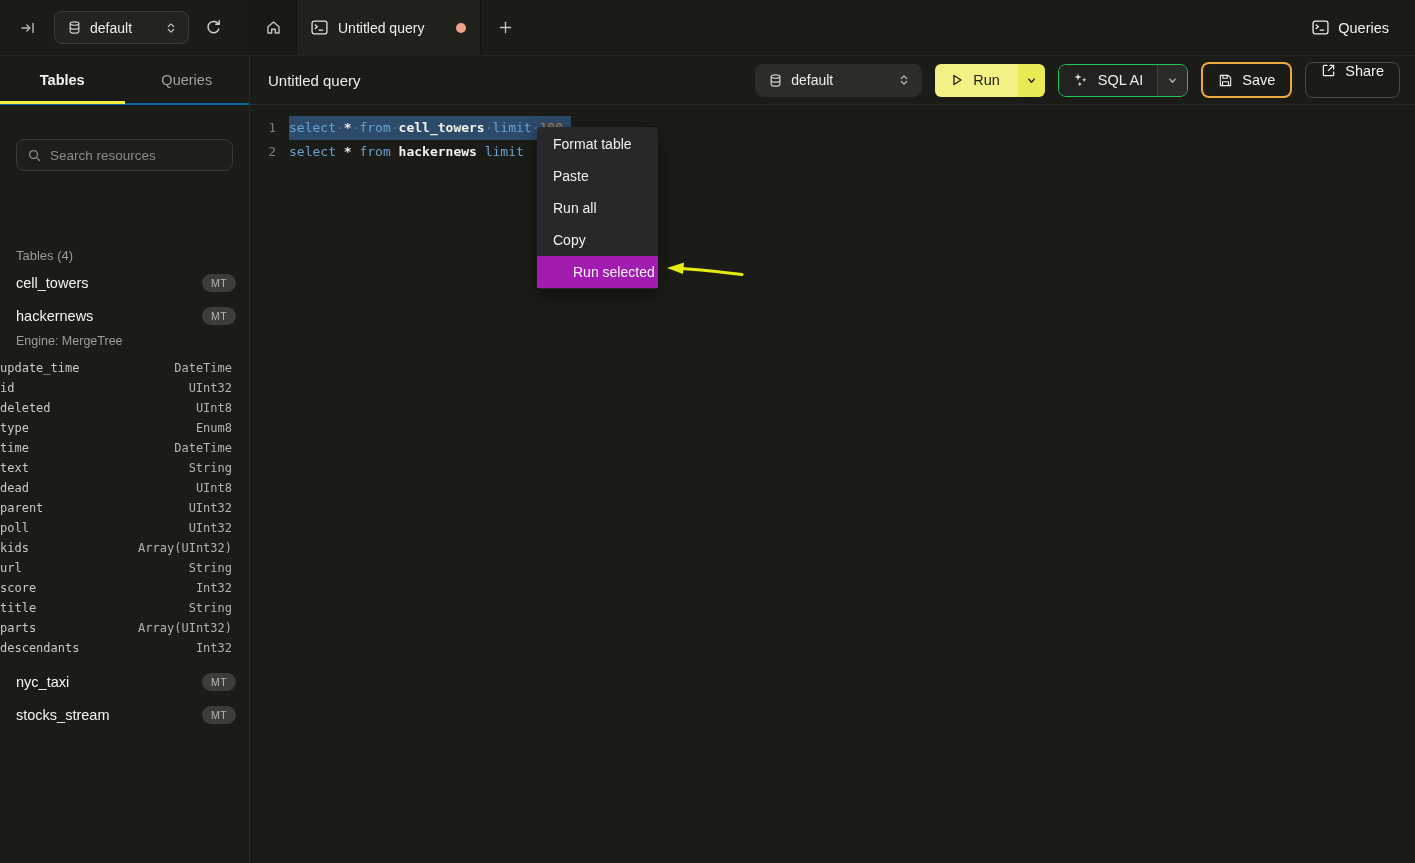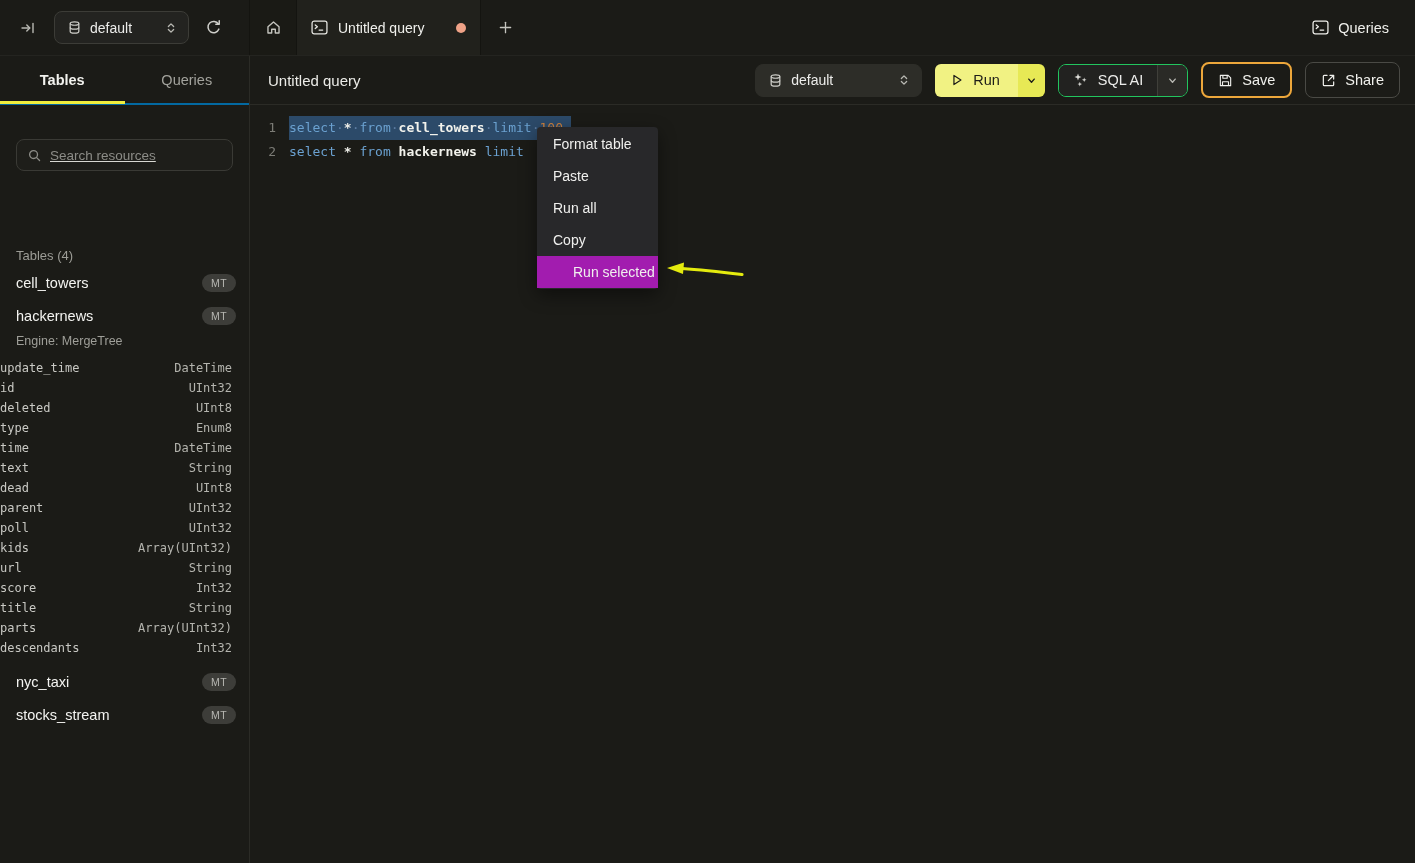--- a/index.html
+++ b/index.html
@@ -45,21 +45,21 @@
 
   .sidebar-body { flex:1; padding:18px 16px 0 16px; overflow:hidden; }
   .new-table-btn {
     width:100%; height:32px; background:#f4f64d; color:#1d1d18; border:none; border-radius:6px;
     font-size:14.5px; font-weight:500; display:flex; align-items:center; justify-content:center; gap:8px; cursor:pointer; font-family:inherit;
   }
   .search-box {
     margin-top:16px; height:32px; display:flex; align-items:center; gap:8px; padding:0 10px;
     background:#1e1e1a; border:1px solid #3a3a35; border-radius:8px; color:#8c8c87;
   }
-  .search-box input { background:none; border:none; outline:none; color:#d8d8d3; font-size:13.5px; width:100%; font-family:inherit;text-decoration:underline; }
+  .search-box input { background:none; border:none; outline:none; color:#d8d8d3; font-size:13.5px; width:100%; font-family:inherit; }
   .search-box input::placeholder { color:#8c8c87; }
 
   .section-label { margin:19px 0 0 16px; font-size:13px; color:#9c9c96; }
   .tables-list { margin-top:4px; }
   .table-row { display:flex; align-items:center; justify-content:space-between; padding:0 13px 0 16px; height:33px; cursor:pointer; }
   .t-name { font-size:14.5px; color:#f4f4f1; font-weight:500; }
   .badge { background:#3d3d39; color:#b7b7b2; font-size:10.5px; letter-spacing:.4px; padding:3px 9px; border-radius:10px; }
   .engine-row { padding:1px 16px 8px 16px; font-size:12.5px; color:#9f9f99; }
   .columns { padding:2px 0 8px 0; }
   .col-row { display:flex; justify-content:space-between; padding:0 17px 0 0; height:20px; line-height:20px;
@@ -76,21 +76,21 @@
   .run-btn { display:flex; height:33px; border-radius:6px; overflow:hidden; cursor:pointer; }
   .run-main { display:flex; align-items:center; gap:9px; background:#f1f283; color:#1d1d18; border:none; padding:0 18px 0 15px; font-size:14.5px; font-weight:500; cursor:pointer; font-family:inherit; }
   .run-caret { width:27px; background:#e7e955; border:none; color:#1d1d18; display:flex; align-items:center; justify-content:center; cursor:pointer; }
 
   .sqlai-btn { display:flex; height:33px; border:1px solid #22c55e; border-radius:8px; overflow:hidden; }
   .sqlai-main { display:flex; align-items:center; gap:9px; background:#222220; border:none; color:#ececea; padding:0 14px; font-size:14.5px; cursor:pointer; font-family:inherit; }
   .sqlai-caret { width:30px; background:#2a2a26; border:none; border-left:1px solid #3f3f3a; color:#b9b9b3; display:flex; align-items:center; justify-content:center; cursor:pointer; }
 
   .save-btn { display:flex; align-items:center; gap:9px; height:36px; padding:0 15px; background:transparent; color:#f0f0ec;
     border:2px solid #eda73b; border-radius:8px; font-size:14.5px; cursor:pointer; font-family:inherit; }
-  .share-btn { display:flex; align-items:center; gap:9px; height:36px; padding:0 15px; background:transparent; color:#f0f0ec;
+  .share-btn { display:flex; gap:9px; height:36px; padding:0 15px; background:transparent; color:#f0f0ec;
     border:1px solid #4a4a45; border-radius:8px; font-size:14.5px; cursor:pointer; font-family:inherit; }
 
   
   .editor { flex:1; position:relative; padding-top:11px; font-family:"DejaVu Sans Mono", monospace; font-size:13px; }
   .code-line { display:flex; height:24px; line-height:24px; }
   .line-num { width:26px; text-align:right; color:#7c7c76; flex:0 0 auto; }
   .line-content { margin-left:13px; white-space:pre; }
   .line-content.selected { background:#2c4a69; }
   .tok-keyword { color:#6ba1d0;text-align:right; }
   .tok-operator { color:#eeeee8; font-weight:bold; }

